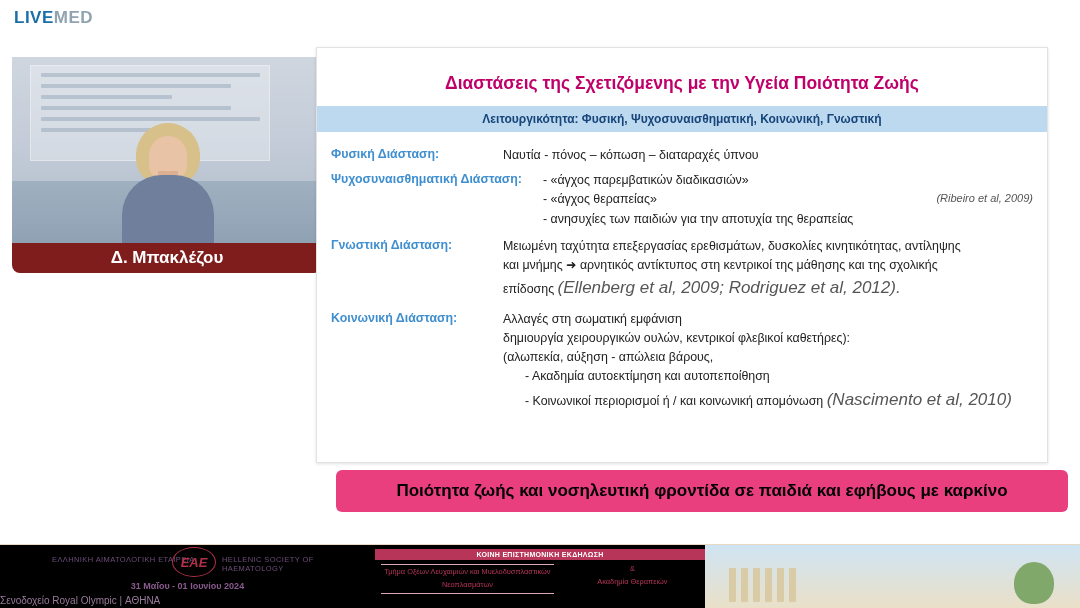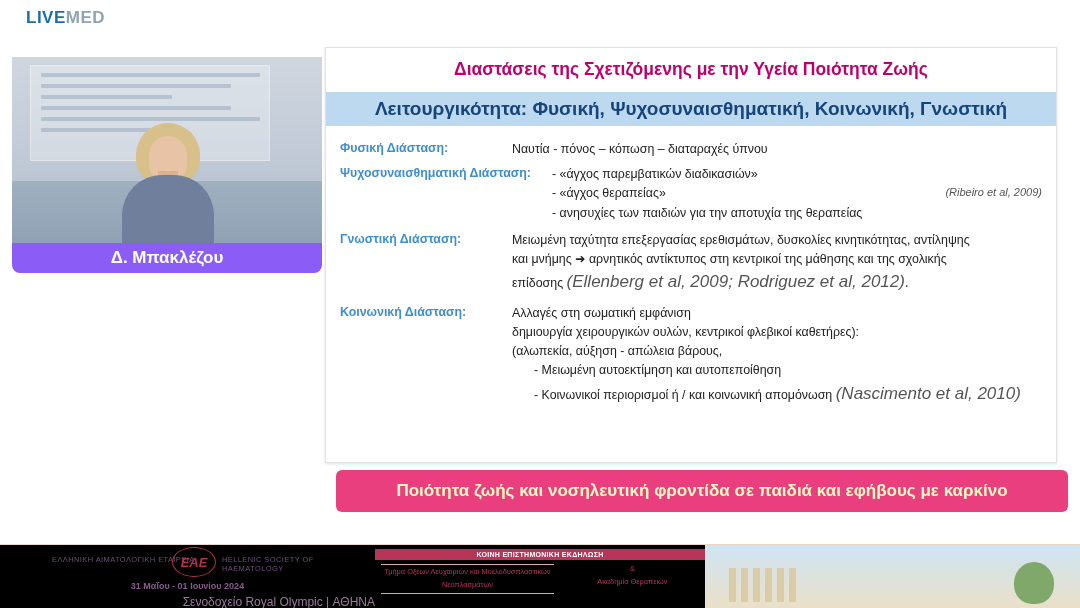--- a/index.html
+++ b/index.html
@@ -7,21 +7,21 @@
   body {
     width:1080px; height:608px;
     background:#ffffff;
     font-family:"Liberation Sans", sans-serif;
     position:relative;
     overflow:hidden;
   }
   
   .logo {
     position:absolute; left:14px; top:8px;
-    font-size:17px; font-weight:bold; letter-spacing:0.5px;margin-left:12px;
+    font-size:17px; font-weight:bold; letter-spacing:0.5px;
   }
   .logo .live { color:#1b6fa8; }
   .logo .med  { color:#8fa3b0; }
 
   
   .video-wrap {
     position:absolute; left:12px; top:57px;
     width:310px; height:186px;
     background:#b9c3cf;
     overflow:hidden;
@@ -62,48 +62,48 @@
     position:absolute; left:2px; top:52px; width:92px; height:70px;
     background:#6f7f9c; border-radius:40px 40px 0 0;
   }
   .person .neck {
     position:absolute; left:38px; top:48px; width:20px; height:14px;
     background:#dcb091;
   }
   .name-plate {
     position:absolute; left:12px; top:243px;
     width:310px; height:30px;
-    background:#8b5cf6;
+    background:#7f1d1d;
     border-radius:0 0 8px 8px;
     color:#ffffff;
     font-size:17px; font-weight:bold;
     display:flex; align-items:center; justify-content:center;
   }
 
   
   .slide {
-    position:absolute; left:325px; top:47px;
+    position:absolute; left:316px; top:47px;
     width:732px; height:416px;
     background:#ffffff;
     border:1px solid #e2e2e2;
     box-shadow:0 1px 3px rgba(0,0,0,0.12);
-    padding:2px 14px 0 14px;
+    padding:16px 14px 0 14px;
   }
   .slide-title {
     text-align:center;
     color:#c0006a;
     font-size:17.5px;
     font-weight:bold;
     margin:9px 0 12px 0;
   }
   .sub-band {
     background:#bcd9ef;
     color:#17457a;
     font-weight:bold;
-    font-size:19px;
+    font-size:12px;
     text-align:center;
     padding:6px 0;
     margin:0 -14px 14px -14px;
   }
   .row { display:flex; margin-bottom:6px; }
   .lbl {
     color:#3f8fd0;
     font-weight:bold;
     font-size:12.4px;
     white-space:nowrap;
@@ -126,21 +126,21 @@
     position:absolute; right:0;
     font-style:italic; color:#555; font-size:11px;
   }
 
   
   .banner {
     position:absolute; left:336px; top:470px;
     width:732px; height:42px;
     background:#ea3f7f;
     border-radius:6px;
-    color:#fef9c3;
+    color:#000000;
     font-size:17px; font-weight:bold;
     display:flex; align-items:center; justify-content:center;
     text-align:center;
   }
 
   
   .footer {
     position:absolute; left:0; bottom:0; width:1080px; height:64px;
     background:#000000;
     border-top:1px solid #e7d9c6;
@@ -163,21 +163,21 @@
     border:1.4px solid #b03048; border-radius:50%;
     color:#b03048; font-size:13px; font-weight:bold; font-style:italic;
     display:flex; align-items:center; justify-content:center;
   }
   .f-date {
     position:absolute; left:0; right:0; top:36px;
     text-align:center; font-size:9px; color:#8a5a8f; font-weight:bold;
   }
   .f-venue {
     position:absolute; left:0; right:0; top:50px;
-    text-align:right; font-size:12px; color:#9a7a9c;
+    text-align:left; font-size:10px; color:#9a7a9c;
   }
   .f-mid {
     width:330px; padding-top:4px; text-align:center;
   }
   .f-mid .hdr {
     background:#b8355a; color:#fff; font-size:7px; font-weight:bold;
     letter-spacing:0.3px; padding:2px 0; margin-bottom:3px;
   }
   .f-mid .cols {
     display:flex; font-size:7.4px; color:#b8355a; line-height:1.75;
@@ -263,21 +263,21 @@
       </div>
     </div>
   </div>
 
   <div class="row" style="margin-top:8px;">
     <div class="lbl w1">Κοινωνική Διάσταση:</div>
     <div class="val">
       <div>Αλλαγές στη σωματική εμφάνιση</div>
       <div>δημιουργία χειρουργικών ουλών, κεντρικοί φλεβικοί καθετήρες):</div>
       <div>(αλωπεκία, αύξηση - απώλεια βάρους,</div>
-      <div class="sub-line" style="margin-left:22px">- Μειωμένη αυτοεκτίμηση και αυτοπεποίθηση</div>
+      <div class="sub-line" style="margin-left:22px">- Ακαδημία αυτοεκτίμηση και αυτοπεποίθηση</div>
       <div class="sub-line" style="margin-left:22px">
         <span>- Κοινωνικοί περιορισμοί ή / και κοινωνική απομόνωση</span>
         <span class="cite">(Nascimento et al, 2010)</span>
       </div>
     </div>
   </div>
 </div>
 
 <div class="banner">Ποιότητα ζωής και νοσηλευτική φροντίδα σε παιδιά και εφήβους με καρκίνο</div>
 

